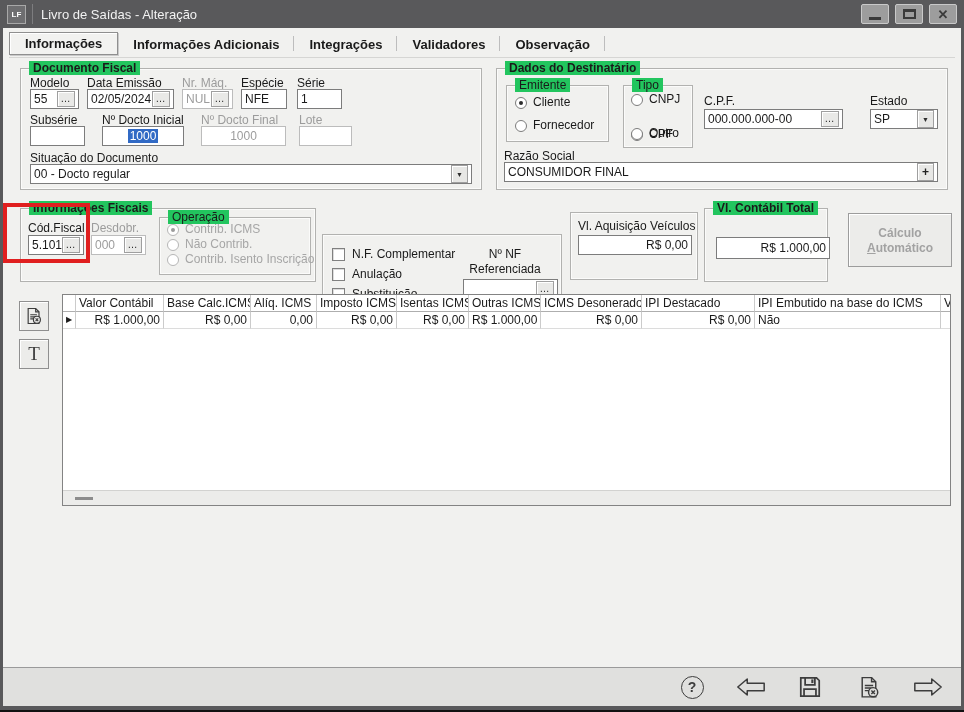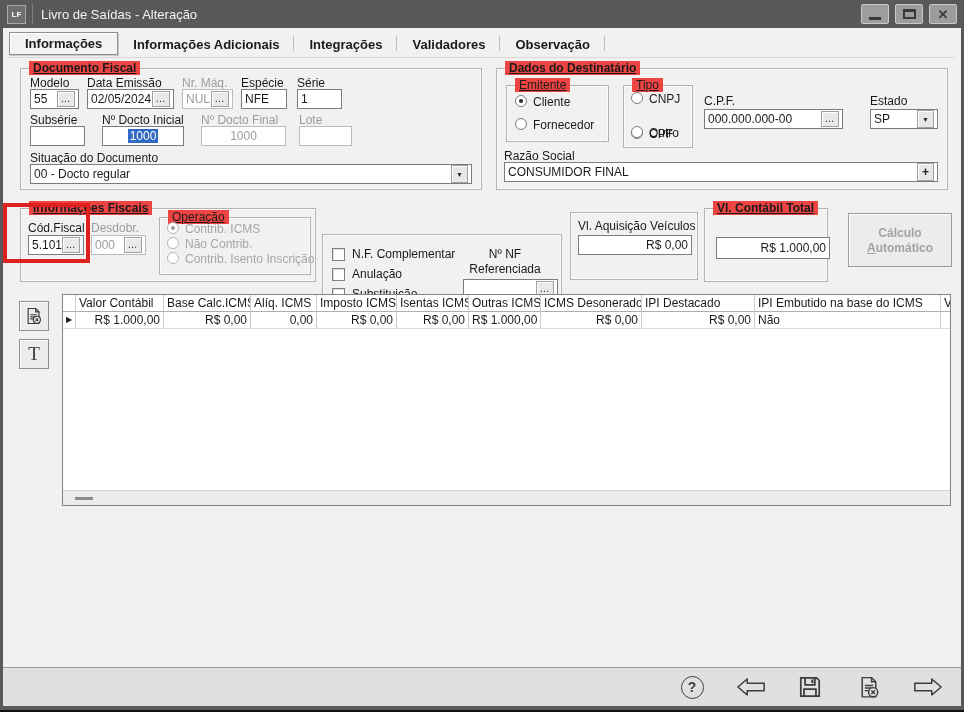--- a/index.html
+++ b/index.html
@@ -27,21 +27,21 @@
 
   
   .tabbar { position:absolute; top:3px; left:6px; right:6px; height:27px; display:flex; align-items:stretch;
             border-bottom:1px solid #d6d6d4; }
   .tab { position:relative; display:flex; align-items:center; padding:0 15px; font-weight:bold; font-size:13px; }
   .tab.active { border:1px solid #8f8f8f; background:#f2f2f0; box-shadow: inset 1px 1px 0 #ffffff, 1px 1px 0 #c9c9c9; margin:1px 0 2px 0; }
   .tab:not(.active)::after { content:""; position:absolute; right:0; top:5px; bottom:6px; width:1px; background:#bdbdbd; }
 
   
   .gb { position:absolute; border:1px solid #b2b2b0; box-shadow: inset 0 0 0 1px #fbfbfa; }
-  .gb-t { position:absolute; top:-8px; left:8px; background:#ef4444; padding:0 4px; font-weight:bold; white-space:nowrap;text-decoration:underline; }
+  .gb-t { position:absolute; top:-8px; left:8px; background:#22c55e; padding:0 4px; font-weight:bold; white-space:nowrap; }
   .gb-t.plain { font-weight:normal; }
 
   .lbl { position:absolute; white-space:nowrap; }
   .lbl.dis { color:#9c9c9c; }
 
   
   .fieldbox { position:absolute; height:20px; background:#fff; border:1px solid #7c7c7c; display:flex; align-items:center; padding:4px 3px; }
   .fieldbox.dis { border-color:#bcbcbc; color:#9c9c9c; }
   .fieldbox .val { white-space:nowrap; overflow:hidden; }
   .fieldbox .val.center { flex:1; text-align:center; }
@@ -51,21 +51,21 @@
          box-shadow: inset 1px 1px 0 #ffffff; font-size:10px; letter-spacing:1px; line-height:1;
          display:flex; align-items:center; justify-content:center; color:#222; }
   .combo-btn { margin-left:auto; flex:none; width:17px; height:18px; background:#e7e7e5; border:1px solid #9f9f9f;
                box-shadow: inset 1px 1px 0 #ffffff; display:flex; align-items:center; justify-content:center;
                font-size:7px; color:#2e2e2e; }
   .plus-btn { margin-left:auto; flex:none; width:17px; height:18px; background:#e7e7e5; border:1px solid #9f9f9f;
               box-shadow: inset 1px 1px 0 #ffffff; display:flex; align-items:center; justify-content:center;
               font-size:12px; font-weight:bold; color:#222; }
 
   
-  .radio-row { position:absolute; display:flex; align-items:flex-start; gap:6px; white-space:nowrap; }
+  .radio-row { position:absolute; display:flex; align-items:flex-end; gap:6px; white-space:nowrap; }
   .radio { width:12px; height:12px; border:1px solid #7c7c7c; border-radius:50%; background:#fff; position:relative; flex:none; }
   .radio.on::after { content:""; position:absolute; left:3px; top:3px; width:4px; height:4px; border-radius:50%; background:#2c2c2c; }
   .radio.dis { border-color:#b6b6b6; }
   .radio.on.dis::after { background:#9c9c9c; }
   .dis-text { color:#a6a6a6; }
   .check-row { position:absolute; display:flex; align-items:center; gap:7px; white-space:nowrap; }
   .checkbox { width:13px; height:13px; background:#fff; border:1px solid #808080; box-shadow: inset 1px 1px 0 #dcdcdc; flex:none; }
 
   
   .big-btn { position:absolute; background:#ececea; border:1px solid #9c9c9c; box-shadow: inset 1px 1px 0 #ffffff;

